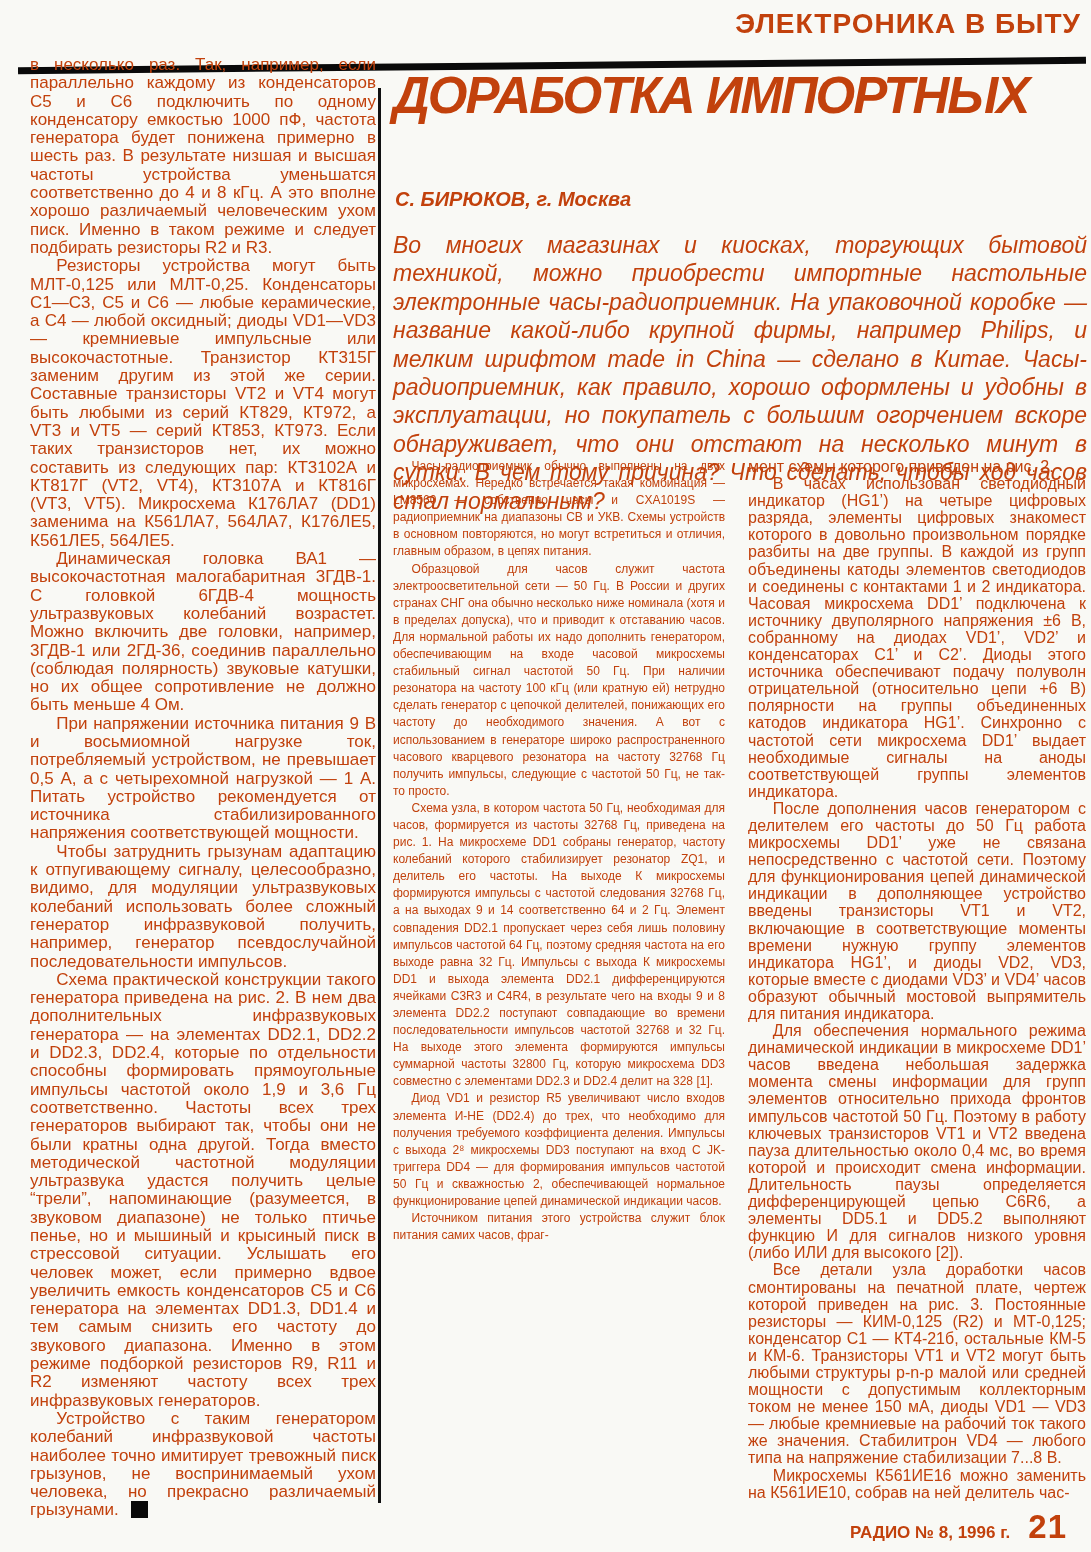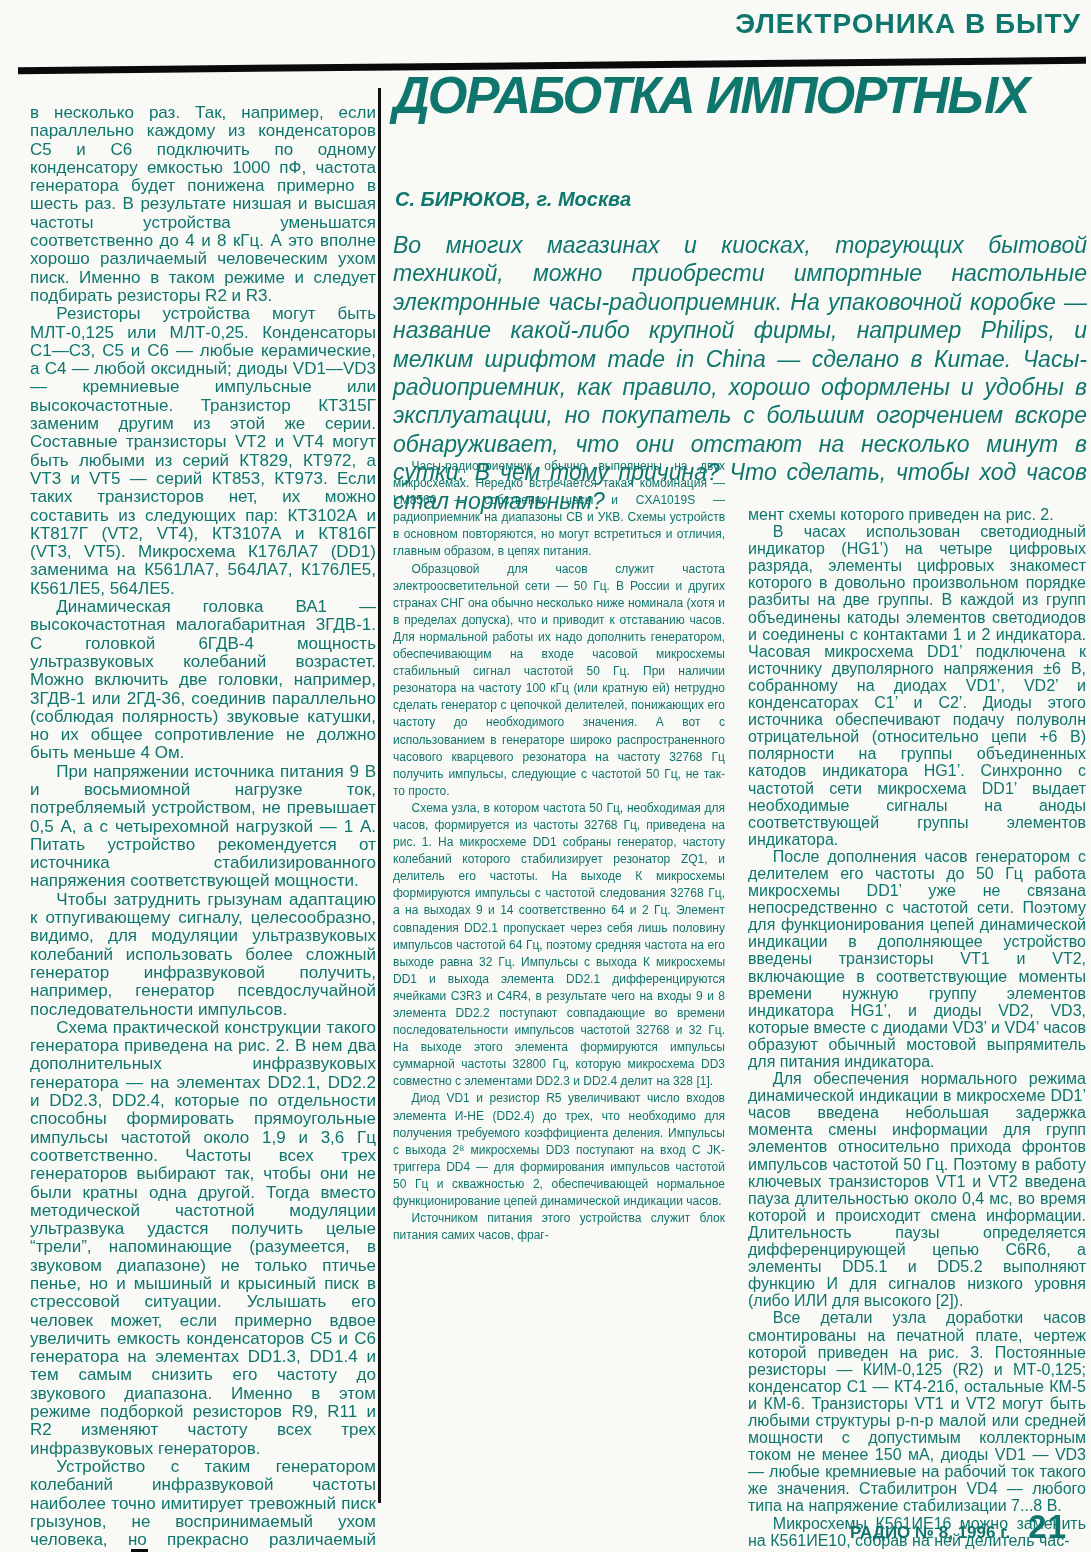--- a/index.html
+++ b/index.html
@@ -1,21 +1,21 @@
 <!DOCTYPE html>
 <html lang="ru"><head>
 <meta charset="utf-8">
 <style>
   html,body{margin:0;padding:0;background:#8a8a8a;}
   .page{
     position:relative;
     width:1091px;height:1552px;
     margin:0 auto;
     background:#f9f9f5;
-    color:#0f766e;
+    color:#c2410c;
     font-family:"Liberation Sans", sans-serif;
     overflow:hidden;
   }
   .section-header{
     position:absolute;top:8px;right:10px;
     font-size:28px;font-weight:bold;letter-spacing:1px;
     white-space:nowrap;
   }
   .top-rule{
     position:absolute;left:18px;top:62px;width:1068px;height:7px;
@@ -23,21 +23,21 @@
   }
   .v-rule{
     position:absolute;left:378px;top:88px;width:3px;height:1415px;
     background:#111;
   }
   .col{
     position:absolute;
     text-align:justify;
   }
   .col p{margin:0;padding:0;text-indent:1.55em;}
-  .col p.cont{text-indent:0;margin-top:48px;}
+  .col p.cont{text-indent:0;}
   .left-col{
     left:30px;top:56px;width:346px;height:1440px;
     font-size:17px;line-height:18.3px;
   }
   .title{
     position:absolute;left:393px;top:58px;width:694px;
     font-size:51px;line-height:76px;font-weight:bold;font-style:italic;
     letter-spacing:-2px;white-space:nowrap;
   }
   .title span{display:block;}

